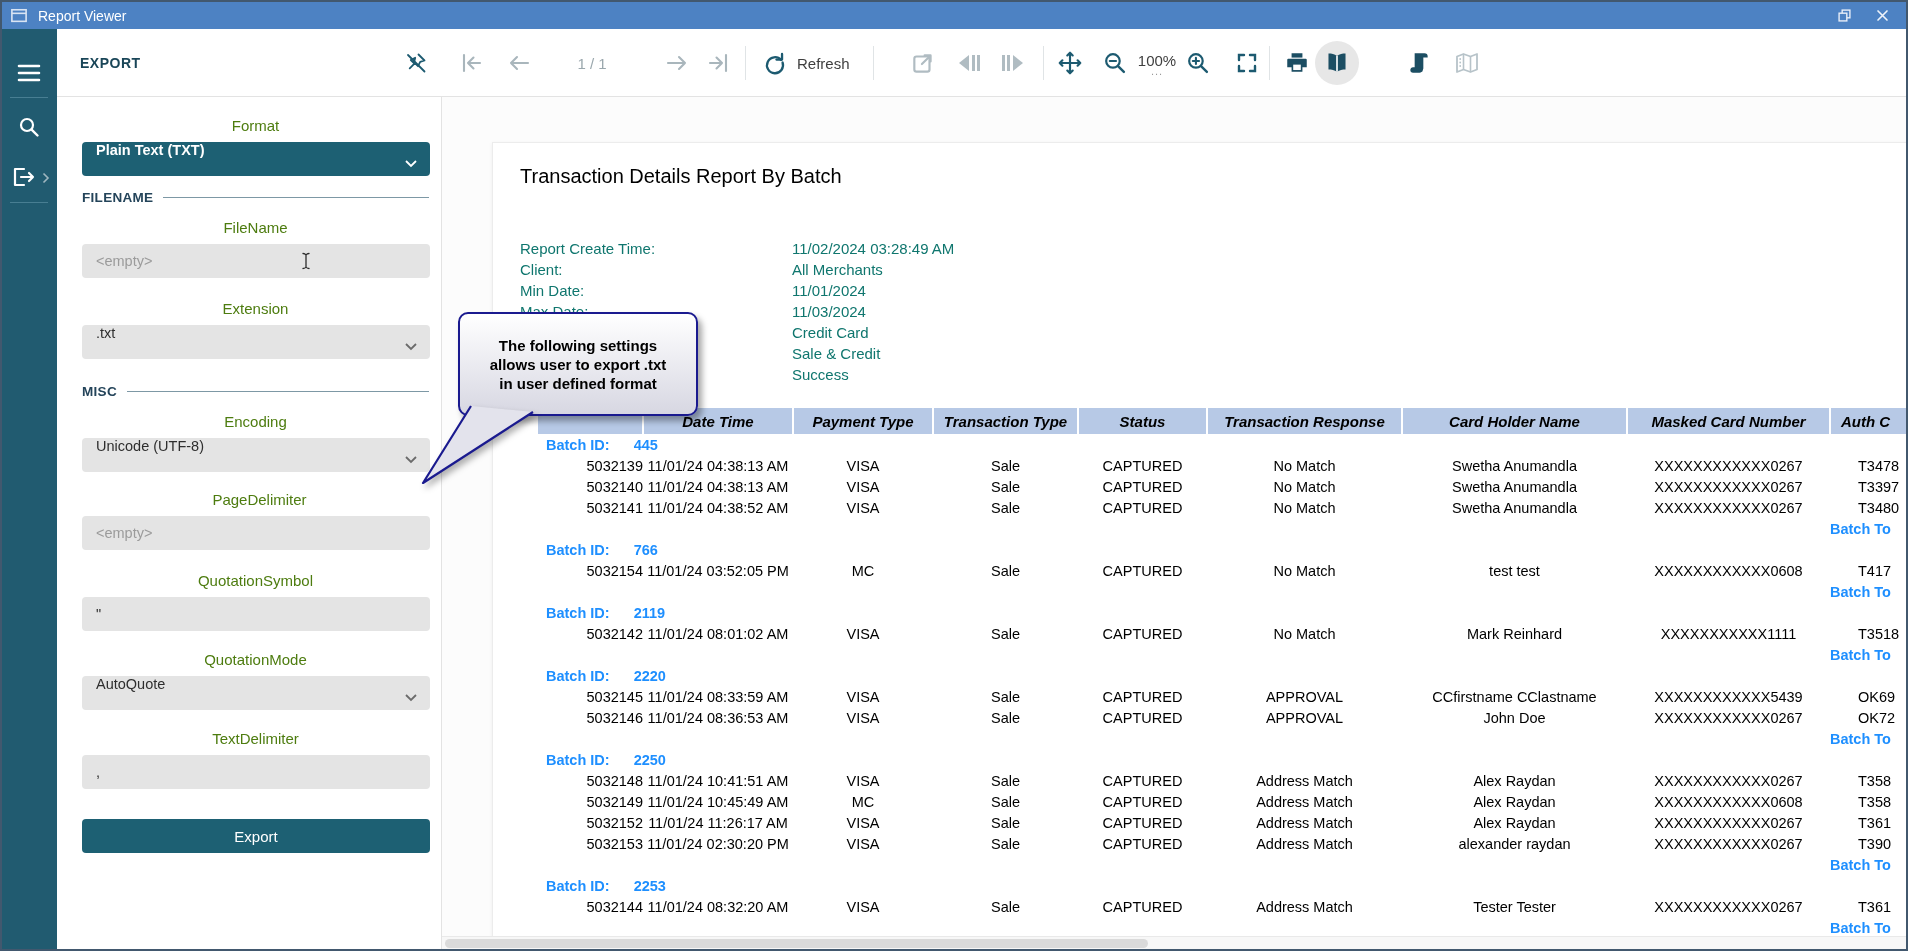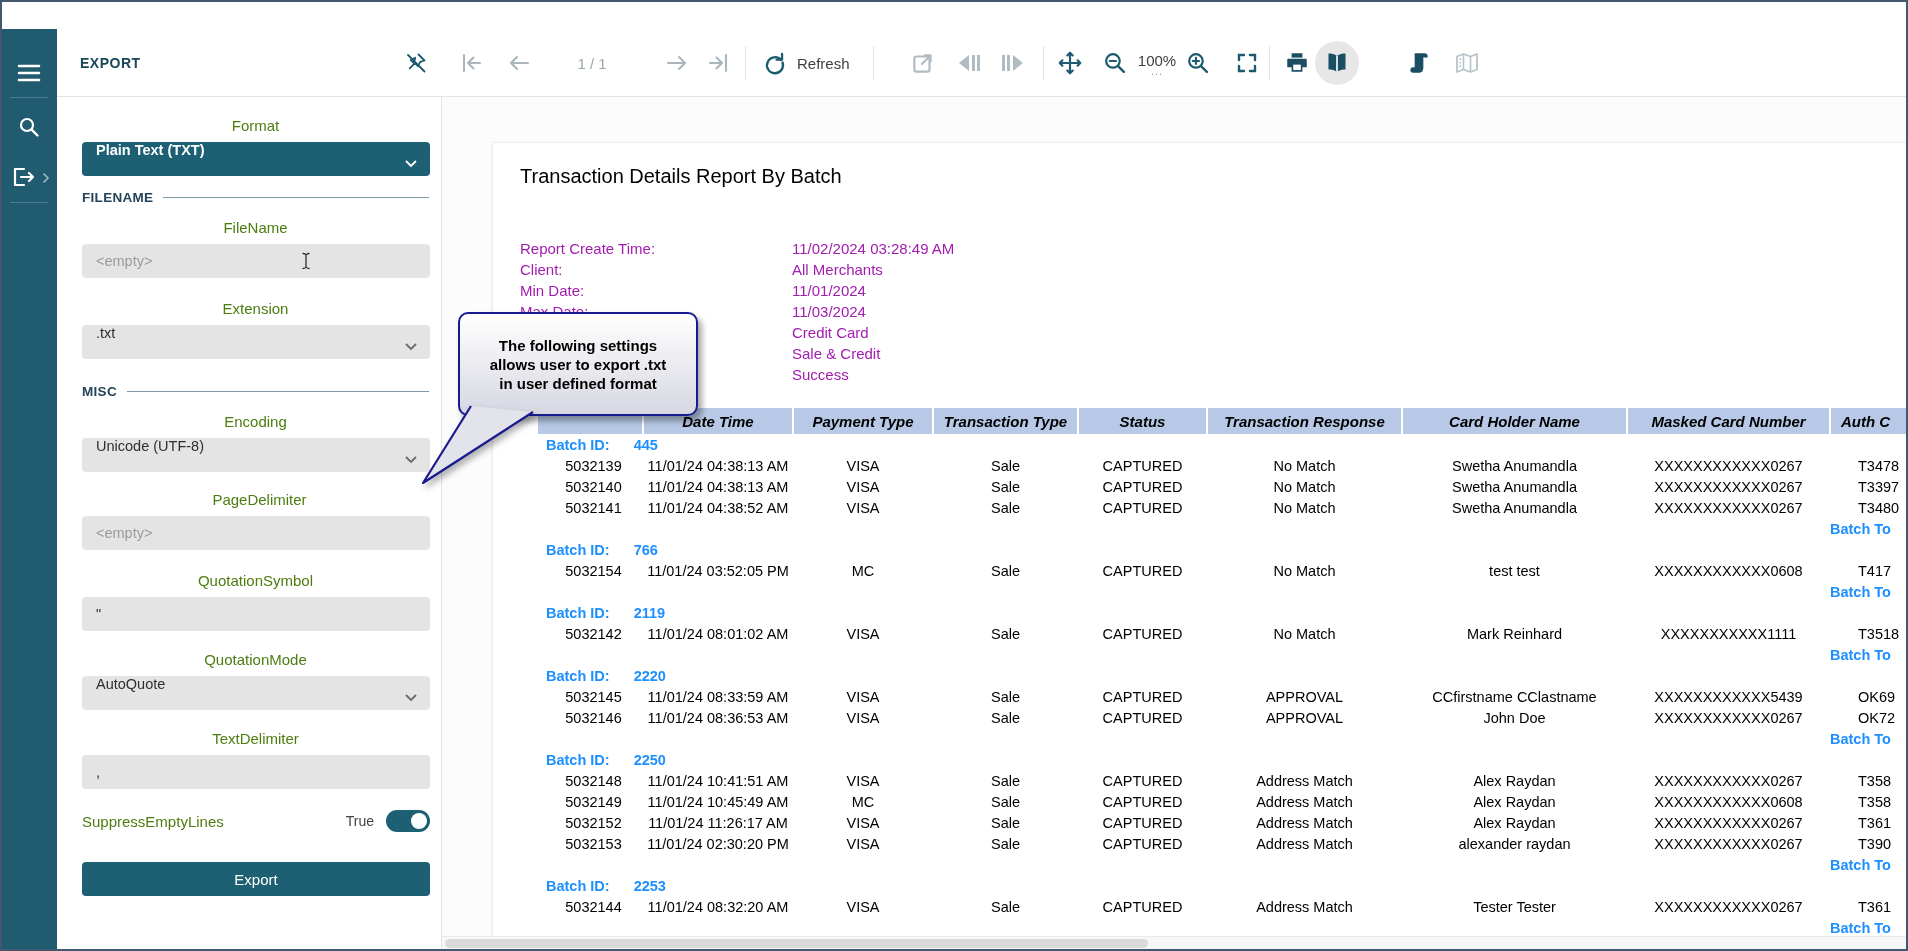--- a/index.html
+++ b/index.html
@@ -61,33 +61,33 @@
   .toggle .knob { position:absolute; right:3px; top:3px; width:16px; height:16px; border-radius:50%; background:#fff; }
   .export-btn { margin-top:30px; width:348px; height:34px; border:none; border-radius:4px;
                 background:#1d6073; color:#fff; font-size:15px; font-family:inherit; cursor:pointer; }
 
   
   .viewer { position:absolute; left:440px; top:95px; right:0; bottom:0; background:#fcfcfc; overflow:hidden; }
   .page { position:absolute; left:50px; top:45px; width:1520px; height:798px; background:#fff;
           border:1px solid #ececec; box-shadow:0 1px 4px rgba(0,0,0,.06); overflow:hidden; }
   .rep-title { position:absolute; left:27px; top:22px; font-size:20px; color:#000000; white-space:nowrap; }
   .meta { position:absolute; left:27px; top:97px; }
-  .meta-row { height:21px; font-size:15px; color:#a21caf; white-space:nowrap; }
+  .meta-row { height:21px; font-size:15px; color:#0f766e; white-space:nowrap; }
   .meta-row .ml { display:inline-block; width:272px; }
 
   table.rep { position:absolute; left:45px; top:265px; width:1412px; table-layout:fixed;
               border-collapse:collapse; }
   table.rep th { background:#b7c9e6; font-size:15px; font-weight:bold; font-style:italic; color:#000;
                  height:26px; text-align:center; border-left:2px solid #fff; padding:0 4px;
                  white-space:nowrap; overflow:hidden; }
   table.rep th:first-child { border-left:none; }
   table.rep th.auth { text-align:left; padding-left:10px; }
   table.rep td { height:21px; font-size:14.5px; color:#000; text-align:center;
                  white-space:nowrap; overflow:hidden; padding:0; }
-  table.rep td.c0 { text-align:center; padding-left:6px; }
+  table.rep td.c0 { text-align:right; padding-left:6px; }
   table.rep td.auth { text-align:left; padding-left:28px; }
   tr.batch-row td { text-align:left; padding-left:8px; color:#1e8fff; font-weight:bold; }
   tr.batch-row td .bid { margin-left:24px; cursor:pointer; }
   tr.total-row td { text-align:left; padding-left:1292px; color:#1e8fff; font-weight:bold; cursor:pointer; }
 
   .hscroll { position:absolute; left:0; right:0; bottom:0; height:13px; background:#f7f7f7;
              border-top:1px solid #e9e9e9; }
   .hscroll .thumb { position:absolute; left:3px; top:2px; width:48%; height:9px; border-radius:5px;
                     background:#dadada; cursor:pointer; }
 
@@ -99,20 +99,42 @@
                  font-size:15px; font-weight:bold; color:#000; line-height:19px; z-index:30; }
   .callout-tail { position:absolute; left:395px; top:400px; z-index:31; pointer-events:none;
                   filter:drop-shadow(3px 4px 3px rgba(0,0,0,.3)); }
   .ibeam { position:absolute; left:298px; top:250px; z-index:25; }
 </style>
 </head>
 <body>
 
 <div class="window">
 
+  <div class="titlebar">
+    <span class="appicon">
+      <svg width="18" height="16" viewBox="0 0 20 18">
+          <rect x="2" y="2" width="16" height="13" fill="none" stroke="#d9e4f3" stroke-width="1.8"></rect>
+          <line x1="2" y1="6" x2="18" y2="6" stroke="#d9e4f3" stroke-width="1.8"></line>
+        </svg>
+    </span>
+    <span class="title">Report Viewer</span>
+    <span class="win-ctrls">
+      <span style="cursor:pointer">
+        <svg width="17" height="17" viewBox="0 0 22 22">
+            <rect x="8" y="4" width="10" height="10" fill="none" stroke="#e8eef8" stroke-width="1.8"></rect>
+            <rect x="4" y="8" width="10" height="10" fill="#4d82c3" stroke="#e8eef8" stroke-width="1.8"></rect>
+          </svg>
+      </span>
+      <span style="cursor:pointer">
+        <svg width="15" height="15" viewBox="0 0 20 20">
+            <path d="M4 4l12 12M16 4L4 16" stroke="#eef3fa" stroke-width="2.2" stroke-linecap="round"></path>
+          </svg>
+      </span>
+    </span>
+  </div>
 
   <div class="rail">
     <div class="ricon" style="top:30px">
       <svg width="24" height="20" viewBox="0 0 24 20">
           <path d="M2 3h20M2 10h20M2 17h20" stroke="#fff" stroke-width="2.6" stroke-linecap="round"></path>
         </svg>
     </div>
     <div class="rdiv" style="top:68px"></div>
     <div class="ricon" style="top:84px">
       <svg width="24" height="24" viewBox="0 0 24 24">
@@ -314,27 +336,20 @@
     <div class="fselect">
       <span>AutoQuote</span>
       <span class="chevron"><svg width="12" height="8" viewBox="0 0 12 8">
             <path d="M1 1l5 5 5-5" fill="none" stroke="#6b6b6b" stroke-width="1.8"></path>
           </svg></span>
     </div>
 
     <div class="flabel mt20">TextDelimiter</div>
     <input class="finput" value="," style="">
 
-    <div class="suppress-row mt21">
-      <span class="flabel">SuppressEmptyLines</span>
-      <span class="sv">True</span>
-      <span class="toggle">
-          <span class="knob"></span>
-        </span>
-    </div>
 
     <button class="export-btn">Export</button>
   </div>
 
   <div class="viewer">
     <div class="page">
       <div class="rep-title">Transaction Details Report By Batch</div>
       <div class="meta">
           <div class="meta-row"><span class="ml">Report Create Time:</span><span class="mv">11/02/2024 03:28:49 AM</span></div>
           <div class="meta-row"><span class="ml">Client:</span><span class="mv">All Merchants</span></div>

